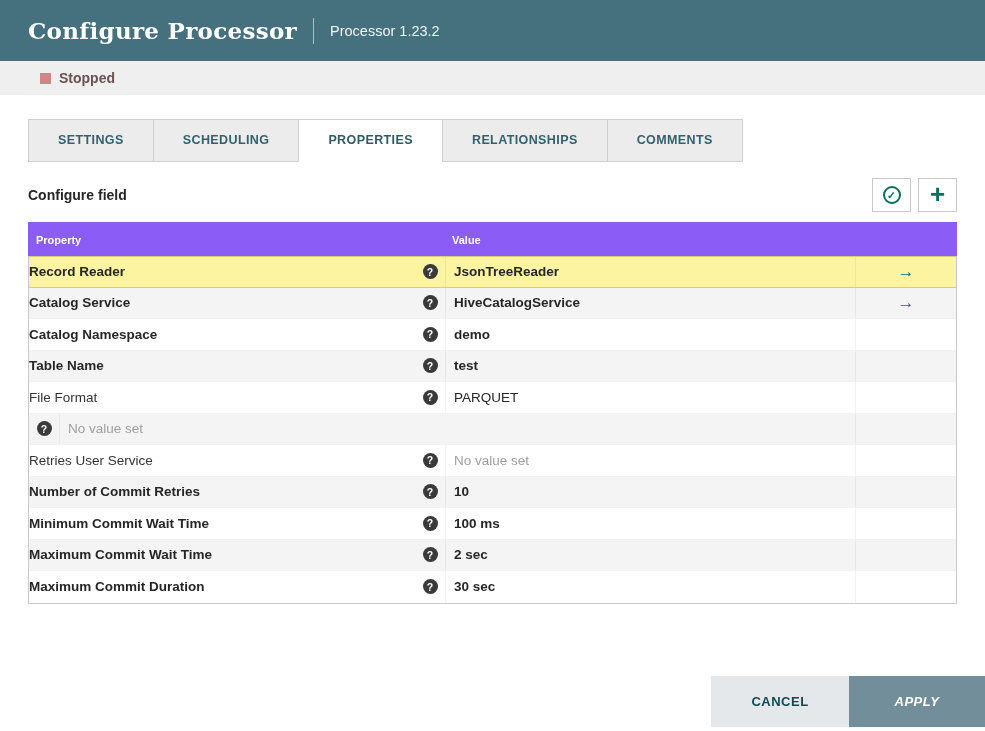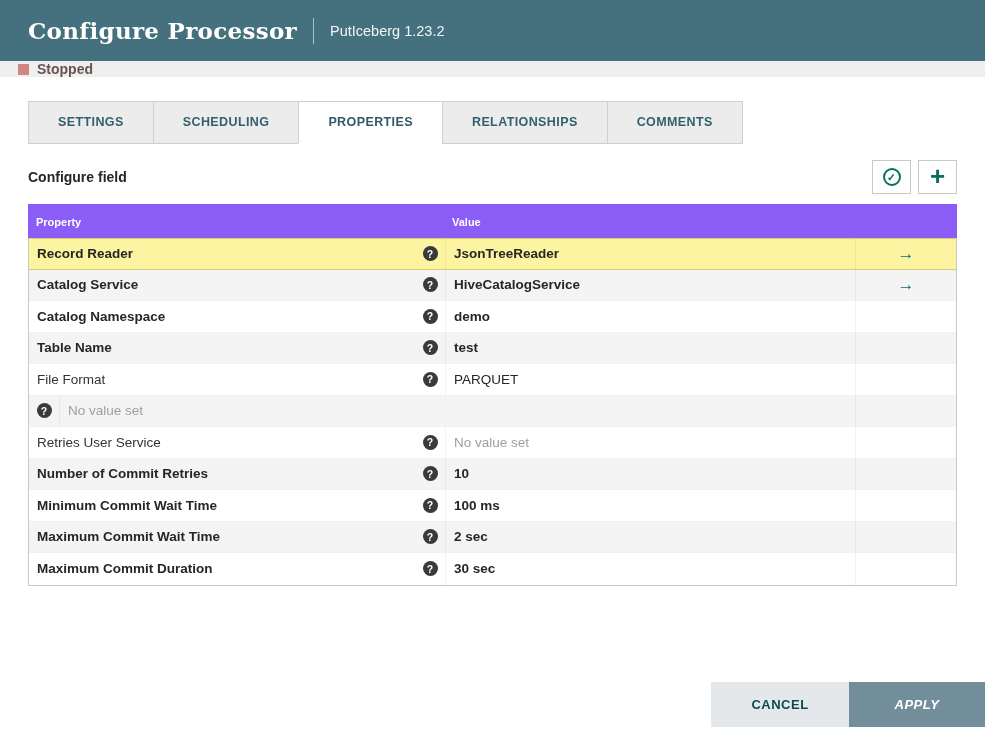--- a/index.html
+++ b/index.html
@@ -24,22 +24,22 @@
     margin:0; letter-spacing:0.3px;
   }
   .title-divider {
     width:1px; height:26px; background:rgba(255,255,255,0.55);
     margin:0 16px; display:inline-block;
   }
   .dialog-subtitle { color:rgba(255,255,255,0.93); font-size:14.5px; }
 
   
   .status-bar {
-    height:16px; background:#efefef;
-    display:flex; align-items:center; padding:0 18px;
+    height:34px; background:#efefef;
+    display:flex; align-items:center; padding:0 40px;
   }
   .status-square { width:11px; height:11px; background:#d18686; margin-right:8px; }
   .status-label { font-size:14px; font-weight:bold; color:#6a5252; }
 
   
   .content { padding:0 28px;border-radius:10px; }
 
   .tabs { display:flex; margin-top:24px; }
   .tab {
     height:43px; line-height:41px; padding:0 29px;
@@ -83,51 +83,51 @@
     border-bottom:1px solid #f1f1f1;
   }
   .t-body .row:last-child { border-bottom:none; }
   .row.alt { background:#f4f4f4; }
   .row.selected {
     background:#fcf4a0;
     border-top:1px solid #d8cd6f; border-bottom:1px solid #d8cd6f;
     margin-top:-1px;
   }
   .cell { display:flex; align-items:center; }
-  .cell.name { width:386px; padding-left:8px; }
+  .cell.name { width:386px; }
   .cell.help { width:30px; justify-content:center; }
   .cell.value { flex:1; padding-left:8px; border-left:1px solid rgba(0,0,0,0.05); color:#262626; }
   .cell.arrow { width:101px; justify-content:center; border-left:1px solid rgba(0,0,0,0.05); }
   .row.required .cell.name, .row.required .cell.value { font-weight:bold; color:#262626; }
   .row.empty .cell.value { color:#9f9f9f; font-weight:normal; }
   .help-icon {
     width:15px; height:15px; border-radius:50%; background:#3a3a3a;
     color:#ffffff; font-size:10.5px; font-weight:bold;
     display:flex; align-items:center; justify-content:center;
   }
   .arrow-icon { font-size:17px; font-weight:bold; color:#0b6a70; cursor:pointer; }
 
   
   .footer { position:absolute; right:0; bottom:4px; display:flex; }
   .btn {
-    height:45px; border:none; font-size:13px; font-weight:bold;
+    height:51px; border:none; font-size:13px; font-weight:bold;
     letter-spacing:0.5px; cursor:pointer; font-family:inherit;
   }
   .btn-cancel { width:138px; background:#e4e8eb; color:#0d4a50; }
   .btn-apply { width:136px; background:#728e9b; color:#ffffff;font-style:italic; }
 </style>
 </head>
 <body>
 
 <div class="dialog">
 
   <header class="dialog-header">
     <h1 class="dialog-title">Configure Processor</h1>
     <span class="title-divider"></span>
-    <span class="dialog-subtitle">PutIceberg 1.23.2</span>
+    <span class="dialog-subtitle">Processor 1.23.2</span>
   </header>
 
   <div class="status-bar">
     <span class="status-square"></span>
     <span class="status-label">Stopped</span>
   </div>
 
   <div class="content">
 
     <div class="tabs">

